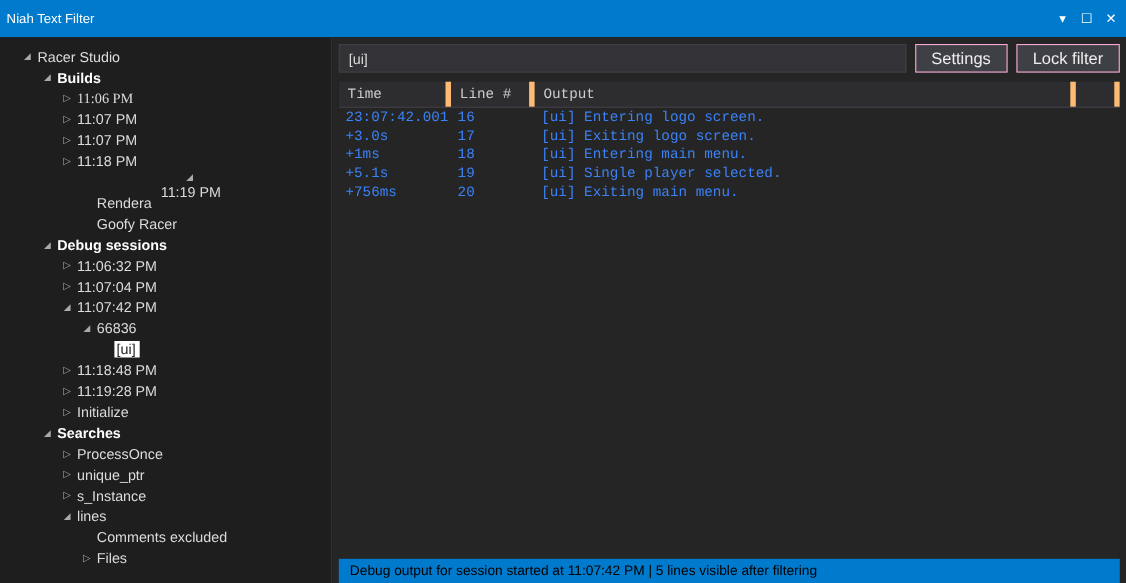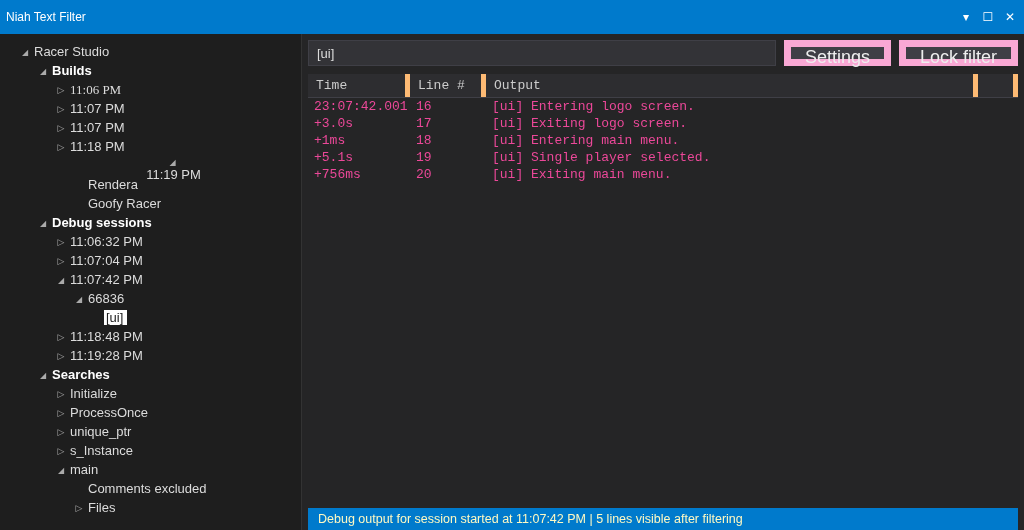--- a/index.html
+++ b/index.html
@@ -88,25 +88,25 @@
   background: #333337;
   border: 1px solid #3f3f46;
   color: #dcdcdc;
   height: 26px;
   padding: 0 8px;
   font-size: 13px;
   outline: none;
 }
 .btn {
   background: #3f3f46;
-  border: 7px solid #f9a8d4;
+  border: 1px solid #f9a8d4;
   color: #eee;
   height: 26px;
   padding: 0 14px;
-  font-size: 18px;
+  font-size: 15px;
   cursor: pointer;
 }
 .table {
   flex: 1;
   background: #252526;
   overflow: hidden;
   font-family: Consolas, "Courier New", monospace;
   font-size: 13px;
 }
 .table-head {
@@ -119,29 +119,29 @@
   padding: 4px 8px;
   border-right: 5px solid #fdba74;
 }
 .th-time { width: 102px; }
 .th-line { width: 76px; }
 .th-output { flex: 1; }
 .th-last { width: 40px; border-right: none;}
 .table-body .tr {
   display: flex;
   padding: 1px 0;
-  color: #ec4899;
+  color: #3b82f6;
   justify-content: flex-end;
 }
 .td-time { width: 102px; padding-left: 6px; }
 .td-line { width: 76px; padding-left: 6px; }
 .td-output { flex: 1; padding-left: 6px; }
 .statusbar {
   background: #007acc;
-  color: #fef9c3;
+  color: #000000;
   height: 22px;
   display: flex;
   align-items: center;
   padding: 0 10px;
   font-size: 12.5px;
 }
 </style>
 </head>
 <body>
 
@@ -215,43 +215,43 @@
         <span class="label selected-label">[ui]</span>
       </div>
       <div class="tree-item" style="padding-left: 50px;">
         <span class="expander right"></span>
         <span class="label">11:18:48 PM</span>
       </div>
       <div class="tree-item" style="padding-left: 50px;">
         <span class="expander right"></span>
         <span class="label">11:19:28 PM</span>
       </div>
+      <div class="tree-item" style="padding-left: 50px;">
+        <span class="expander right"></span>
+        <span class="label">Initialize</span>
+      </div>
       <div class="tree-item" style="padding-left: 32px;">
         <span class="expander down"></span>
         <span class="label bold">Searches</span>
       </div>
       <div class="tree-item" style="padding-left: 50px;">
         <span class="expander right"></span>
-        <span class="label">Initialize</span>
-      </div>
-      <div class="tree-item" style="padding-left: 50px;">
-        <span class="expander right"></span>
         <span class="label">ProcessOnce</span>
       </div>
       <div class="tree-item" style="padding-left: 50px;">
         <span class="expander right"></span>
         <span class="label">unique_ptr</span>
       </div>
       <div class="tree-item" style="padding-left: 50px;">
         <span class="expander right"></span>
         <span class="label">s_Instance</span>
       </div>
       <div class="tree-item" style="padding-left: 50px;">
         <span class="expander down"></span>
-        <span class="label">main</span>
+        <span class="label">lines</span>
       </div>
       <div class="tree-item" style="padding-left: 68px;">
         <span class="expander empty"></span>
         <span class="label">Comments excluded</span>
       </div>
       <div class="tree-item" style="padding-left: 68px;">
         <span class="expander right"></span>
         <span class="label">Files</span>
       </div>
     </div>

